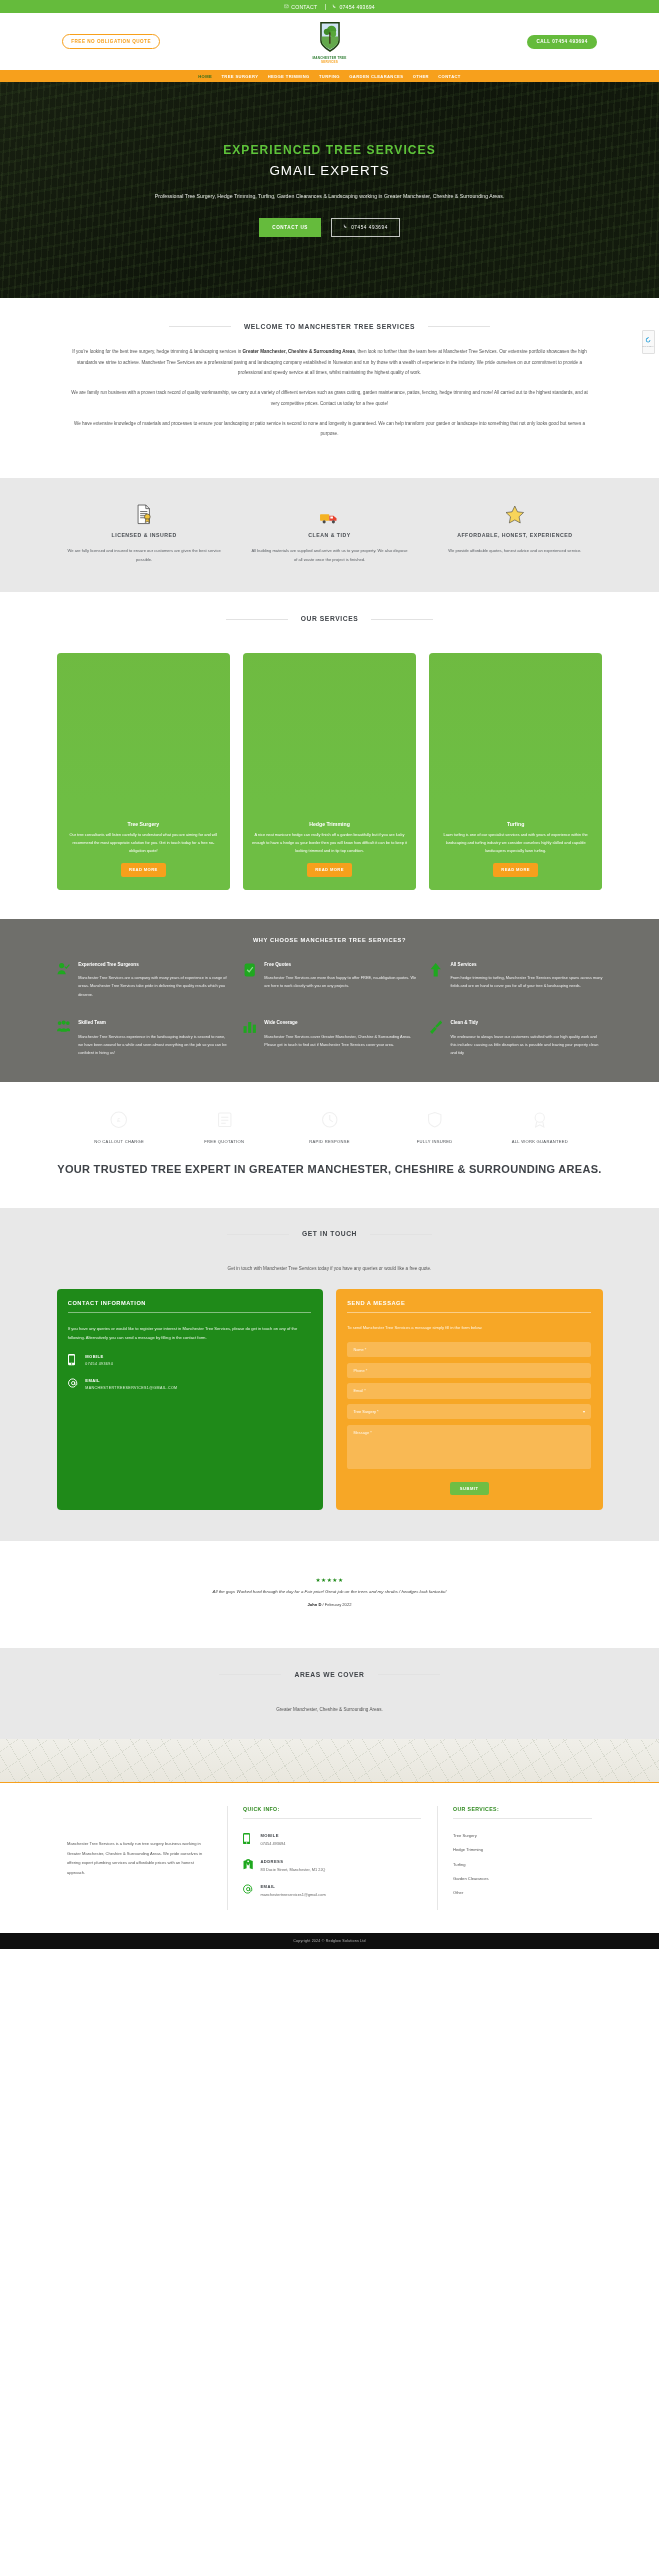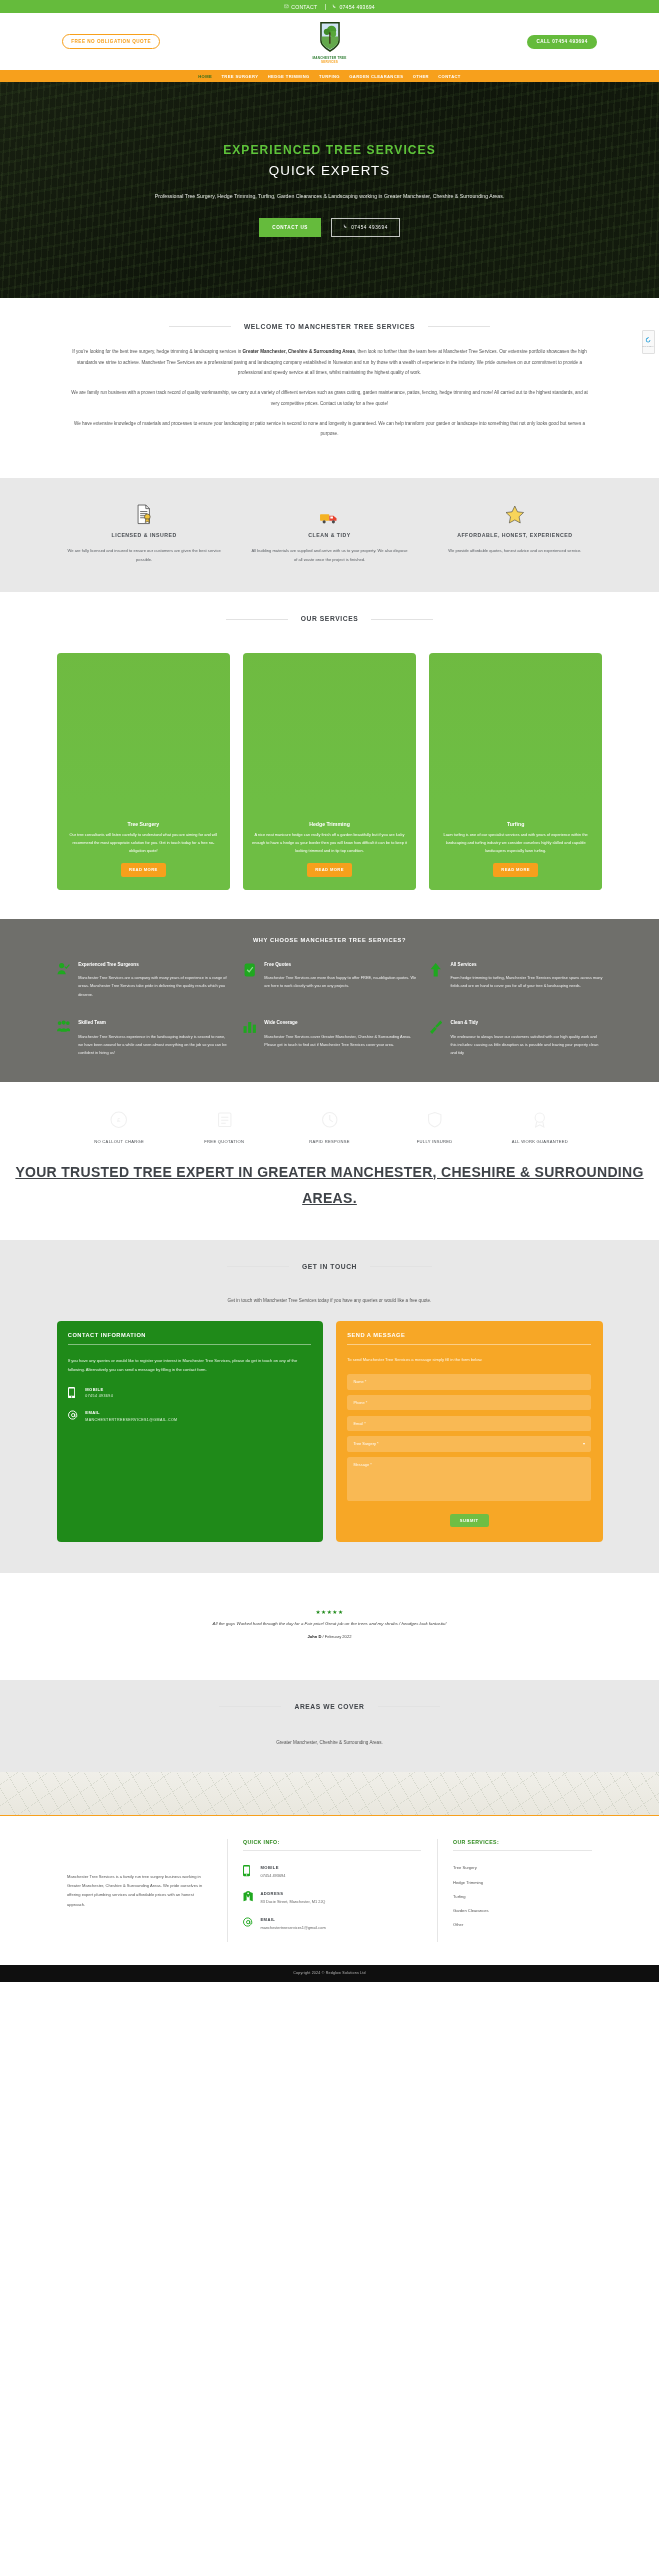--- a/index.html
+++ b/index.html
@@ -321,27 +321,26 @@
   .badge-ico { height: 26px; display: flex; align-items: center; justify-content: center; margin-bottom: 5.2px; }
   .badge span {
     font-size: 4.1px;
     letter-spacing: 0.3px;
     color: #4b4f54;
     display: block;
     line-height: 1.9;
   }
   .trusted-line {
     text-align: center;
-    font-size: 14px;
+    font-size: 11px;
     letter-spacing: 0.3px;
     color: #3f4348;
     font-weight: bold;
     line-height: 1.9;
     padding: 13.4px 0 23px;
-    text-decoration: underline;
   }
 
   
   .touch { background: #e8e8e8; padding: 21.6px 0 31px; text-align: center; }
   .touch > p.intro {
     font-size: 4.6px;
     color: #555;
     margin-top: 11.3px;
     margin-bottom: 17.5px;
   }
@@ -529,21 +528,21 @@
   <a href="#">HEDGE TRIMMING</a>
   <a href="#">TURFING</a>
   <a href="#">GARDEN CLEARANCES</a>
   <a href="#">OTHER</a>
   <a href="#">CONTACT</a>
 </nav>
 
 <section class="hero">
   <div class="hero-inner">
     <h1>EXPERIENCED TREE SERVICES</h1>
-    <h2>QUICK EXPERTS</h2>
+    <h2>GMAIL EXPERTS</h2>
     <p>Professional Tree Surgery, Hedge Trimming, Turfing, Garden Clearances &amp; Landscaping working in Greater Manchester, Cheshire &amp; Surrounding Areas.</p>
     <div class="hero-btns">
       <button class="primary">CONTACT US</button>
       <button class="ghost">
         <span>
           <svg width="4.6" height="4.6" viewBox="0 0 16 16">
               <path d="M3 2c1 0 1.4.2 1.8 1.2l.6 1.4c.2.5.1.9-.3 1.2l-.7.5c.7 1.5 1.8 2.6 3.3 3.3l.5-.7c.3-.4.7-.5 1.2-.3l1.4.6C11.8 9.6 12 10 12 11c0 1.2-.8 2-2 2C6 13 3 10 3 6 3 4 3 2 3 2z" fill="#fff"></path>
             </svg>
         </span>
         <span>07454 493694</span>

